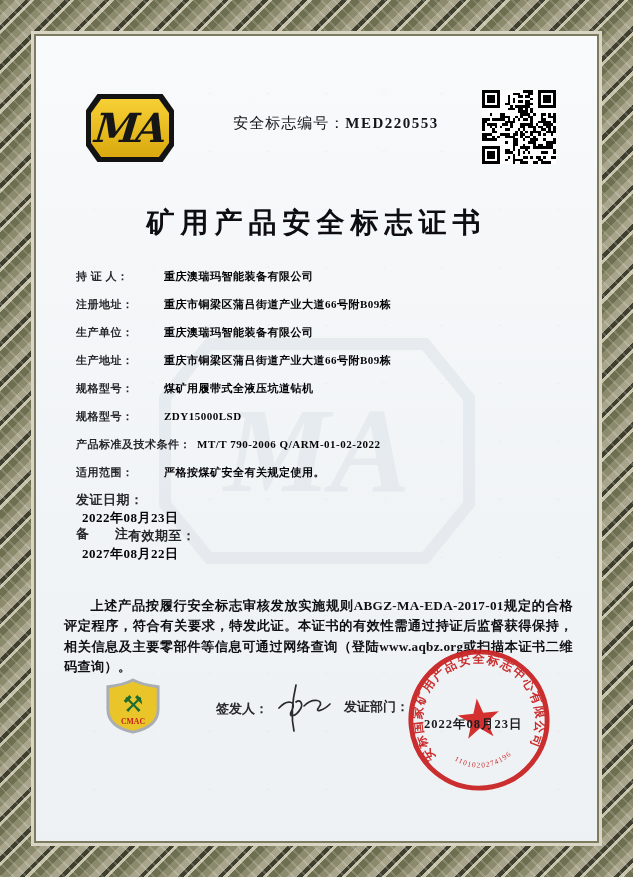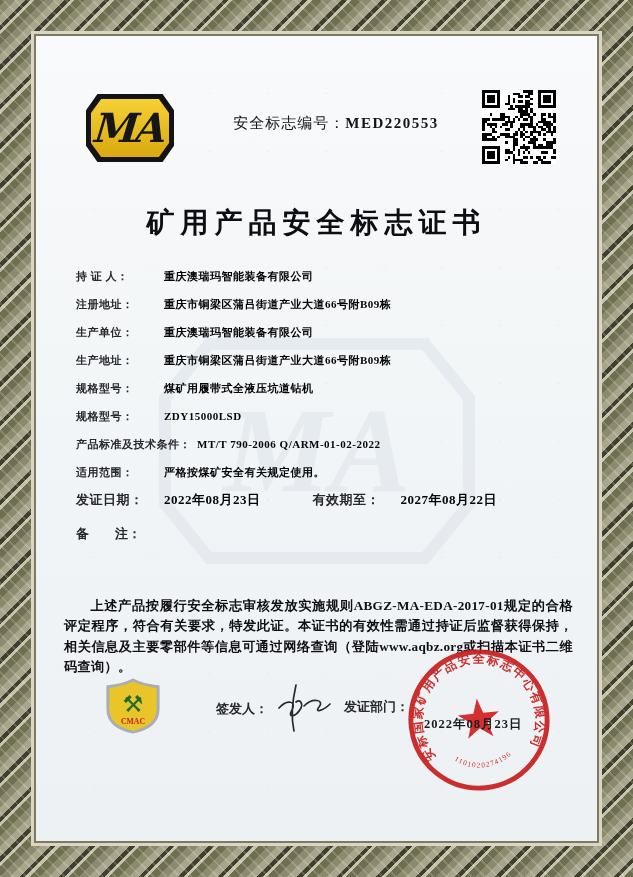--- a/index.html
+++ b/index.html
@@ -40,21 +40,21 @@
   .qr svg{width:100%;height:100%;shape-rendering:crispEdges;}
 
   .title{position:absolute;left:0;right:0;top:152px;margin:16px;text-align:center;
     font-size:28px;font-weight:900;color:#0e0e12;letter-spacing:6px;}
 
   
   .fields{position:absolute;left:40px;right:16px;top:226px;}
   .frow{height:28px;display:flex;align-items:center;font-size:11px;}
   .flabel{display:inline-block;min-width:82px;color:#27272d;font-weight:600;letter-spacing:.5px;white-space:nowrap;}
   .fvalue{margin-left:6px;color:#050507;font-weight:800;letter-spacing:.5px;white-space:nowrap;}
-  .dates{position:absolute;left:40px;top:455px;display:flex;align-items:center;font-size:13px;}
+  .dates{position:absolute;left:40px;top:455px;display:flex;align-items:flex-start;font-size:13px;flex-direction:column;}
   .dates .pair2{margin-left:52px;}
   .remark{position:absolute;left:40px;top:489px;font-size:13px;color:#27272d;font-weight:700;}
 
   .statement{position:absolute;left:16px;right:12px;top:548px;margin:12px;
     font-size:13.2px;font-weight:700;color:#101014;line-height:1.55;
     text-indent:2em;text-align:justify;letter-spacing:.3px;}
 
   
   .cmac{position:absolute;left:68px;top:642px;width:58px;height:58px;}
   .sign-label{position:absolute;left:180px;top:664px;font-size:13px;color:#27272d;font-weight:600;}

